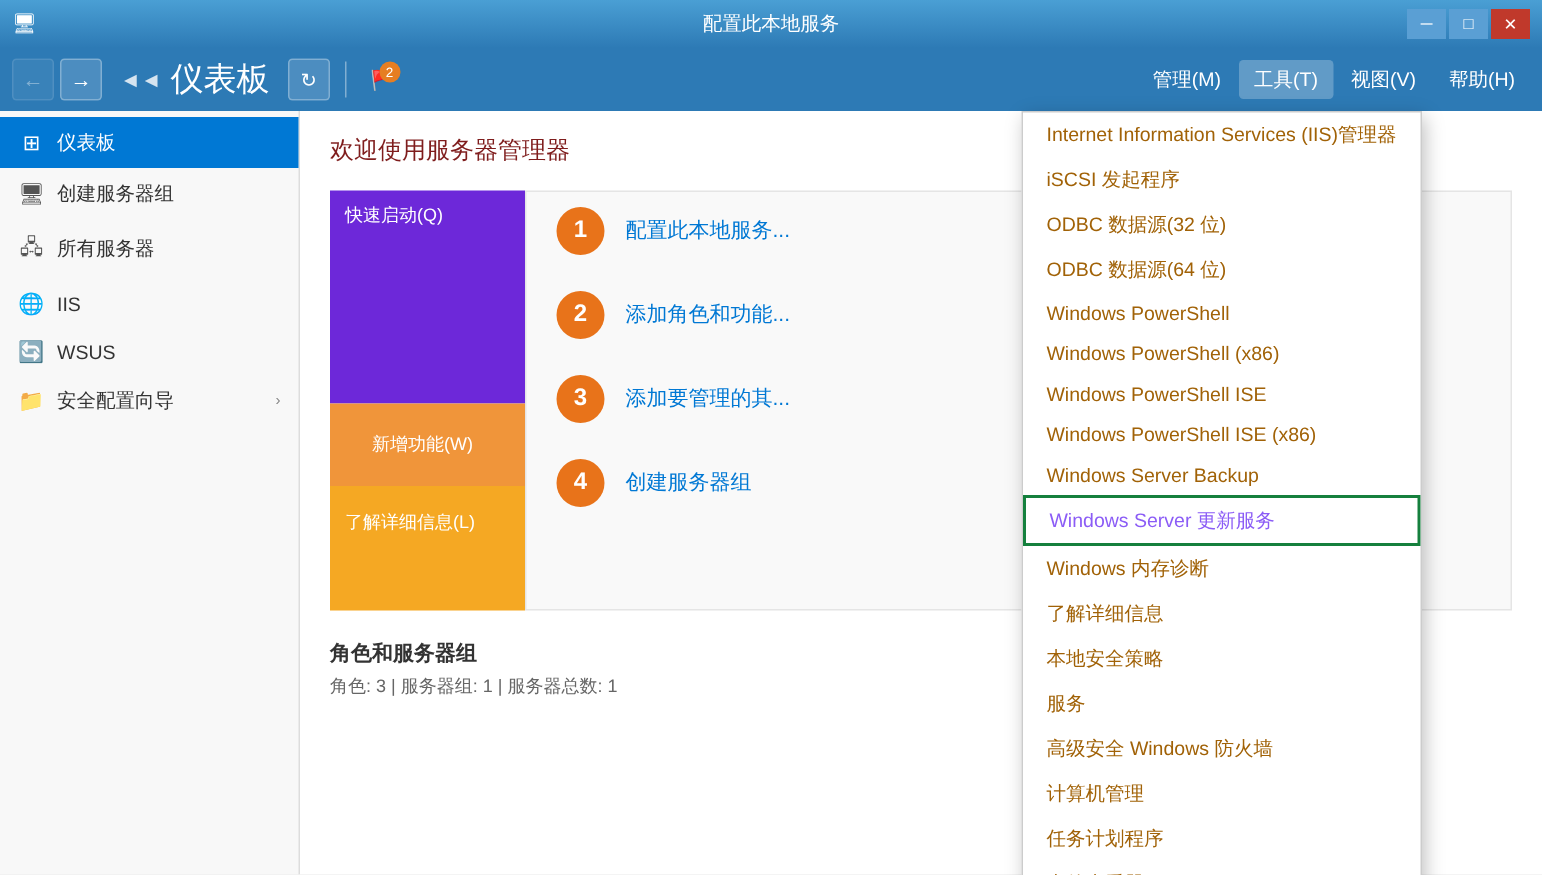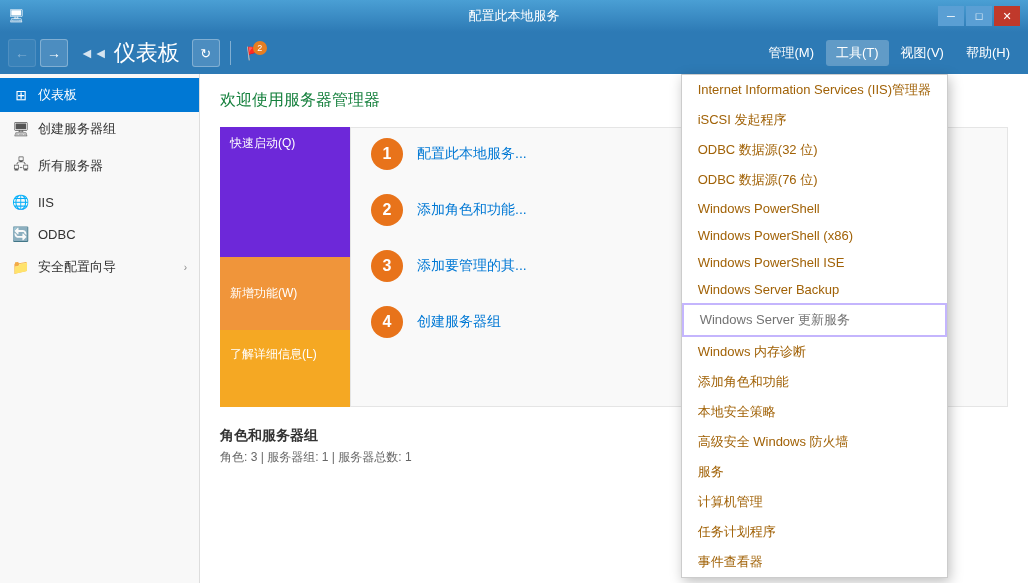--- a/index.html
+++ b/index.html
@@ -205,21 +205,21 @@
     .content-area {
       flex: 1;
       background: #ffffff;
       padding: 16px 20px;
       overflow: hidden;
       position: relative;
     }
 
     .welcome-title {
       font-size: 16px;
-      color: #15803d;
+      color: #7f1d1d;
       margin-bottom: 16px;
     }
 
     .dashboard-tiles {
       display: flex;
       gap: 0;
       height: 280px;
       margin-bottom: 20px;
     }
 
@@ -234,24 +234,24 @@
       flex: 2.5;
       display: flex;
       padding: 8px 10px;
       color: white;
       font-size: 12px;
       cursor: pointer;
     }
 
     .tile-orange-mid {
       background: #f0953a;
-      height: 73px;
-      display: flex;
-      align-items: center;
-      padding: 6px 10px;
+      height: 55px;
+      display: flex;
+      align-items: center;
+      padding: 6px 28px;
       color: white;
       font-size: 12px;
       cursor: pointer;
     }
 
     .tile-orange-bot {
       background: #f5a823;
       flex: 1;
       display: flex;
       align-items: flex-start;
@@ -322,22 +322,22 @@
     }
     .dropdown-item {
       padding: 6px 16px;
       cursor: pointer;
       font-size: 13px;
       color: #a16207;
       white-space: nowrap;
     }
     .dropdown-item.highlighted {
       background: white;
-      border: 2px solid #c4b5fd;
-      color: #737373;
+      border: 2px solid #15803d;
+      color: #8b5cf6;
     }
   </style>
 </head>
 <body>
 
 <div class="title-bar">
   <div class="title-bar-left">
     <span class="title-bar-icon">🖥</span>
   </div>
   <span class="title-bar-title">配置此本地服务</span>
@@ -389,21 +389,21 @@
     <div class="sidebar-item">
       <span class="sidebar-icon">🖧</span>
       <span class="sidebar-item-label">所有服务器</span>
     </div>
     <div class="sidebar-item">
       <span class="sidebar-icon">🌐</span>
       <span class="sidebar-item-label">IIS</span>
     </div>
     <div class="sidebar-item">
       <span class="sidebar-icon">🔄</span>
-      <span class="sidebar-item-label">ODBC</span>
+      <span class="sidebar-item-label">WSUS</span>
     </div>
     <div class="sidebar-item">
       <span class="sidebar-icon">📁</span>
       <span class="sidebar-item-label">安全配置向导</span>
       <span class="sidebar-arrow">›</span>
     </div>
   </div>
 
   <div class="content-area">
     <div class="welcome-title">欢迎使用服务器管理器</div>
@@ -444,27 +444,28 @@
       <div class="roles-title">角色和服务器组</div>
       <div class="roles-subtitle">角色: 3 | 服务器组: 1 | 服务器总数: 1</div>
     </div>
   </div>
 </div>
 
 <div class="dropdown-menu" id="tools-dropdown">
 <div class="dropdown-item">Internet Information Services (IIS)管理器</div>
     <div class="dropdown-item">iSCSI 发起程序</div>
     <div class="dropdown-item">ODBC 数据源(32 位)</div>
-    <div class="dropdown-item">ODBC 数据源(76 位)</div>
+    <div class="dropdown-item">ODBC 数据源(64 位)</div>
     <div class="dropdown-item">Windows PowerShell</div>
     <div class="dropdown-item">Windows PowerShell (x86)</div>
     <div class="dropdown-item">Windows PowerShell ISE</div>
+    <div class="dropdown-item">Windows PowerShell ISE (x86)</div>
     <div class="dropdown-item">Windows Server Backup</div>
     <div class="dropdown-item highlighted">Windows Server 更新服务</div>
     <div class="dropdown-item">Windows 内存诊断</div>
-    <div class="dropdown-item">添加角色和功能</div>
+    <div class="dropdown-item">了解详细信息</div>
     <div class="dropdown-item">本地安全策略</div>
+    <div class="dropdown-item">服务</div>
     <div class="dropdown-item">高级安全 Windows 防火墙</div>
-    <div class="dropdown-item">服务</div>
     <div class="dropdown-item">计算机管理</div>
     <div class="dropdown-item">任务计划程序</div>
     <div class="dropdown-item">事件查看器</div>
   </div>
 
 </body></html>

